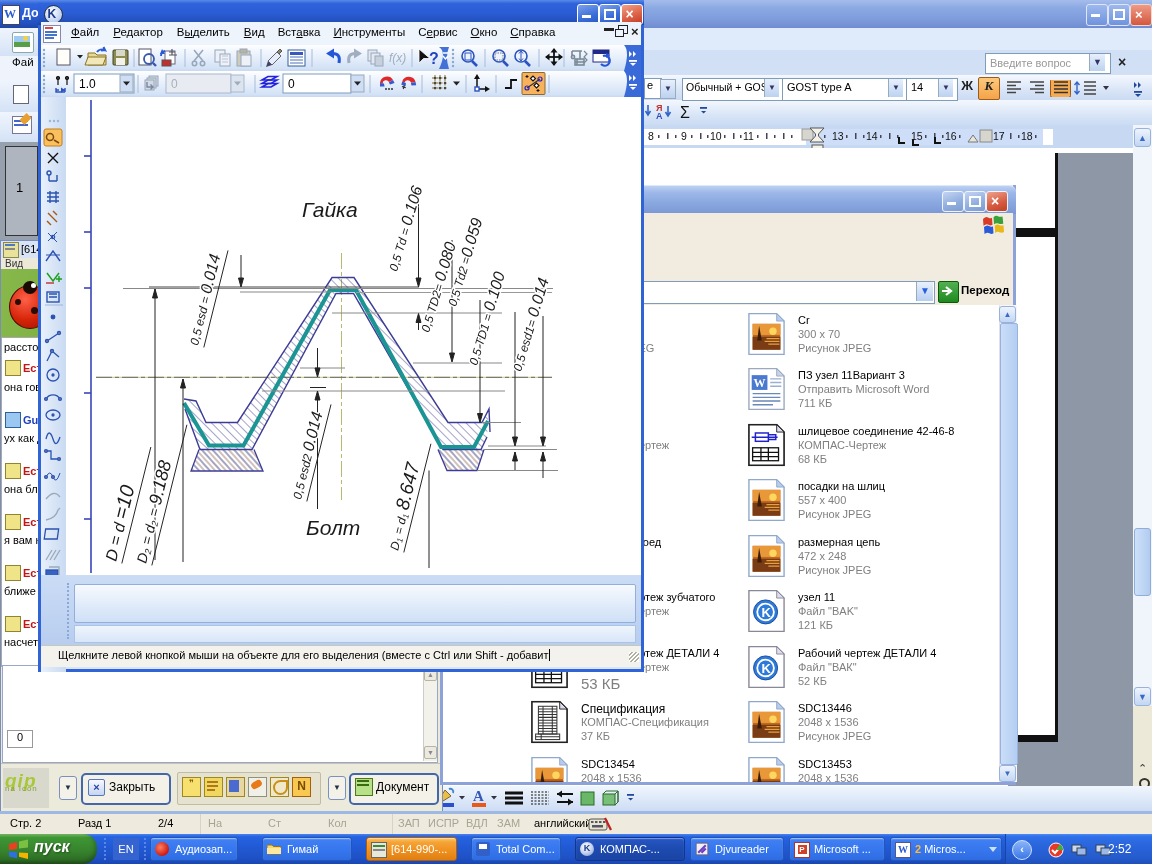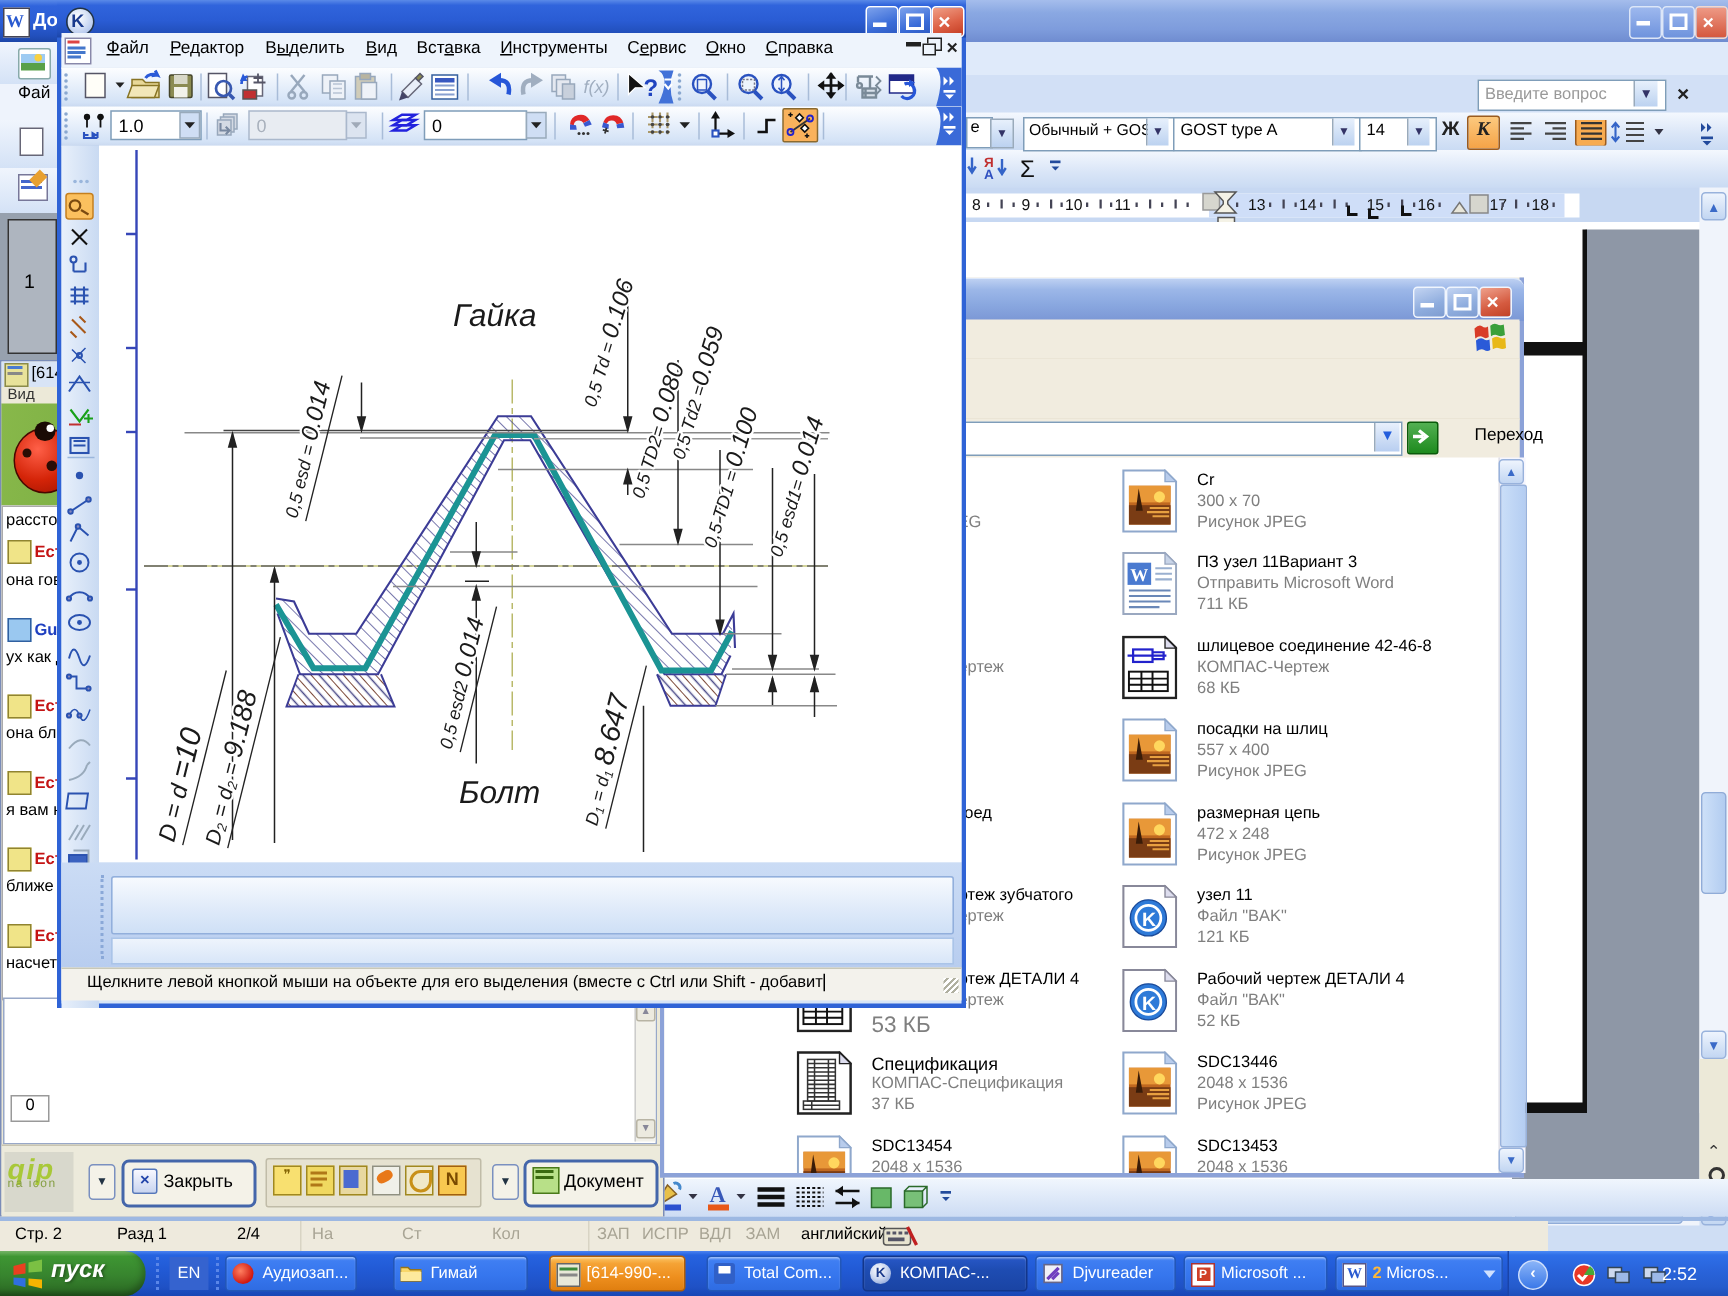--- a/index.html
+++ b/index.html
@@ -161,21 +161,21 @@
   <div class="abs" style="left:1133px;top:706px;width:19px;height:96px;background:#ece9d8;"></div>
   <div class="abs" style="left:1136px;top:762px;width:13px;height:13px;color:#333;font-size:11px;line-height:13px;text-align:center;">⌃</div>
   <div class="abs" style="left:1139px;top:778px;width:7px;height:7px;border:2px solid #333;border-radius:50%;"></div>
   <div class="abs" style="left:1136px;top:791px;width:13px;height:13px;color:#333;font-size:11px;line-height:10px;text-align:center;">⌄</div>
 
   <div class="abs" style="left:1008px;top:800px;width:125px;height:17px;background:#f0f4fb;"></div>
   <div class="abs" style="left:1010px;top:801px;width:112px;height:15px;background:linear-gradient(180deg,#cde0f8,#b2ccf0);border:1px solid #90acd8;border-radius:3px;box-sizing:border-box;"></div>
   <div class="abs" style="left:1134px;top:800px;width:17px;height:17px;background:linear-gradient(180deg,#eef4fd,#c2d6f2);border:1px solid #98b2dc;border-radius:3px;color:#3a6ac8;font-size:9px;text-align:center;line-height:15px;box-sizing:border-box;">▶</div>
 
   <div class="abs" style="left:0;top:811px;width:1152px;height:3px;background:#9db8e2;"></div>
-  <div class="abs" style="left:0;top:814px;width:1032px;height:20px;background:#eeeadd;font-size:11px;color:#000;">
+  <div class="abs" style="left:0;top:814px;width:1152px;height:20px;background:#eeeadd;font-size:11px;color:#000;">
    <span class="abs" style="left:10px;top:3px;">Стр.  2</span>
    <span class="abs" style="left:78px;top:3px;">Разд  1</span>
    <span class="abs" style="left:158px;top:3px;">2/4</span>
    <span class="abs" style="left:208px;top:3px;color:#a8a494;">На</span>
    <span class="abs" style="left:268px;top:3px;color:#a8a494;">Ст</span>
    <span class="abs" style="left:328px;top:3px;color:#a8a494;">Кол</span>
    <span class="abs" style="left:398px;top:3px;color:#a8a494;">ЗАП</span>
    <span class="abs" style="left:428px;top:3px;color:#a8a494;">ИСПР</span>
    <span class="abs" style="left:466px;top:3px;color:#a8a494;">ВДЛ</span>
    <span class="abs" style="left:497px;top:3px;color:#a8a494;">ЗАМ</span>
@@ -405,21 +405,21 @@
 
  <div class="abs" style="left:0;top:54px;width:570px;height:40px;background:#f1ecdf;border-bottom:1px solid #d8d2bc;"></div>
 
  <div class="abs" style="left:0;top:94px;width:570px;height:26px;background:#f1ecdf;"></div>
  <div class="abs" style="left:2px;top:96px;width:488px;height:21px;background:#fff;border:1px solid #7f9db9;"></div>
  <div class="abs" style="left:473px;top:97px;width:16px;height:19px;background:linear-gradient(180deg,#e8f0fc,#b8cef0);border-left:1px solid #9ab;color:#245edc;font-size:10px;text-align:center;line-height:18px;">▼</div>
  <div class="abs" style="left:495px;top:96px;width:19px;height:20px;background:linear-gradient(180deg,#52b052,#1e8a1e);border:1px solid #0a5a0a;border-radius:2px;"></div>
  <svg class="abs" style="left:497px;top:99px;" width="15" height="14" viewBox="0 0 15 14">
         <path d="M2 7 h7 M6 3 l5 4 -5 4" stroke="#fff" stroke-width="2.2" fill="none"></path>
       </svg>
- <div class="abs" style="left:540px;top:99px;font-size:11.5px;color:#000;">Переход</div>
+ <div class="abs" style="left:518px;top:99px;font-size:11.5px;color:#000;font-weight:bold;">Переход</div>
 
  <div class="abs" style="left:0;top:120px;width:556px;height:477px;background:#fff;"></div>
  <div class="abs" style="left:0;top:124px;width:556px;height:473px;background:#fff;overflow:hidden;">
 
 <svg class="abs" style="left:88px;top:3px;" width="37" height="44" viewBox="0 0 40 46">
           <use href="#ic-jpg"></use>
         </svg>
 <div class="abs" style="left:138px;top:5px;font-size:11px;color:#000;white-space:nowrap;">SDC13440</div>
 <div class="abs" style="left:138px;top:19px;font-size:11px;color:#7f7f7f;white-space:nowrap;">2048 x 1536</div>
 <div class="abs" style="left:138px;top:33px;font-size:11px;color:#7f7f7f;white-space:nowrap;">Рисунок JPEG</div>

